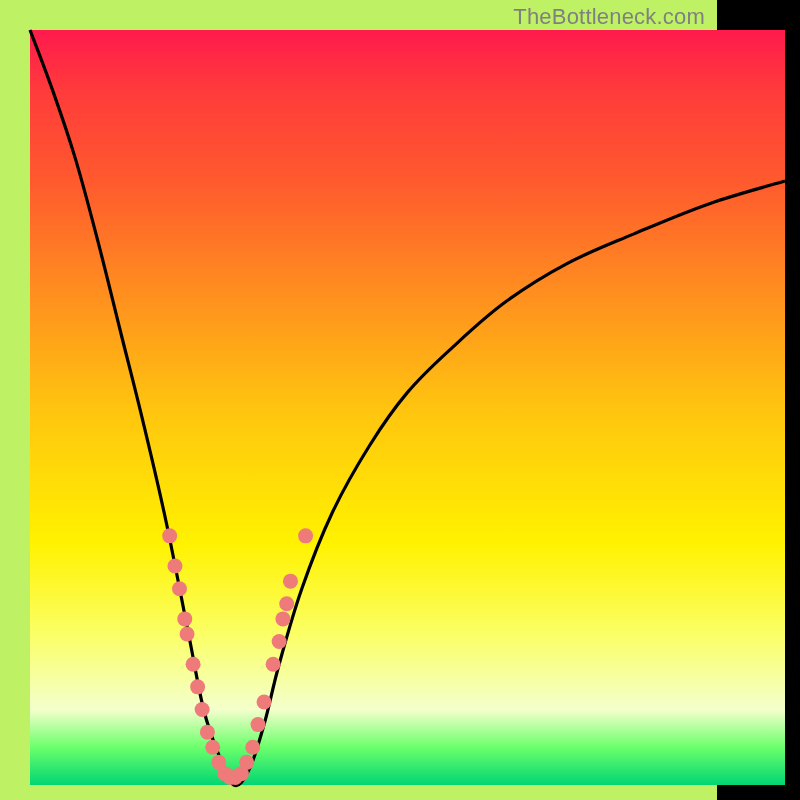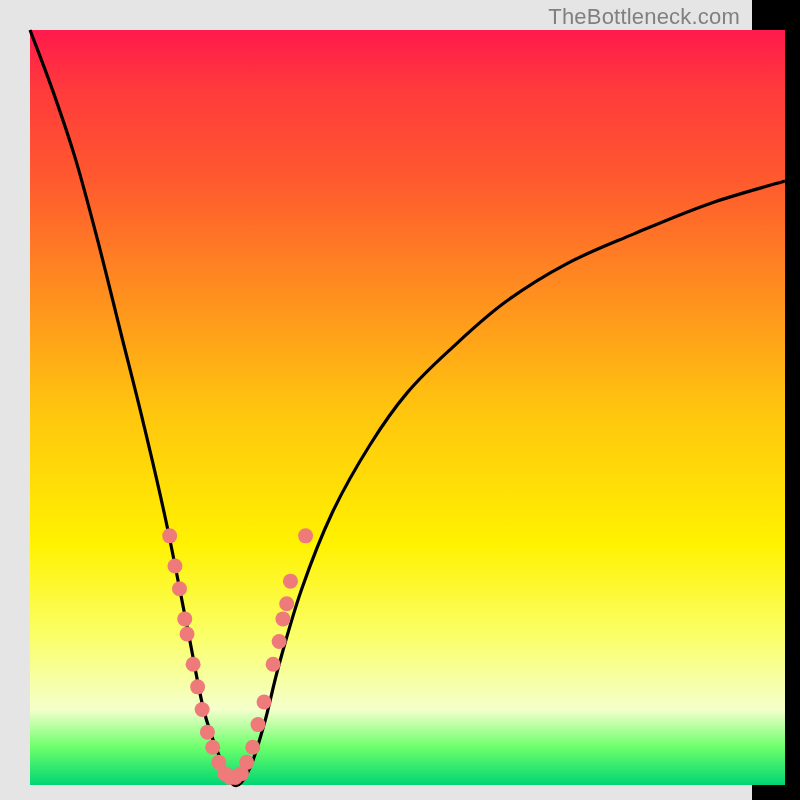--- a/index.html
+++ b/index.html
@@ -8,22 +8,21 @@
     width: 800px;
     height: 800px;
     overflow: hidden;
     background: #000;
     font-family: Arial, Helvetica, sans-serif;
   }
   .frame {
     position: relative;
     width: 717px;
     height: 800px;
-    background: #e5e5e5;
-    padding-left: 35px;
+    background: #bef264;
   }
   .plot-area {
     position: absolute;
     left: 30px;
     top: 30px;
     width: 755px;
     height: 755px;
     background: linear-gradient(
       to bottom,
       #ff1a4d 0%,

